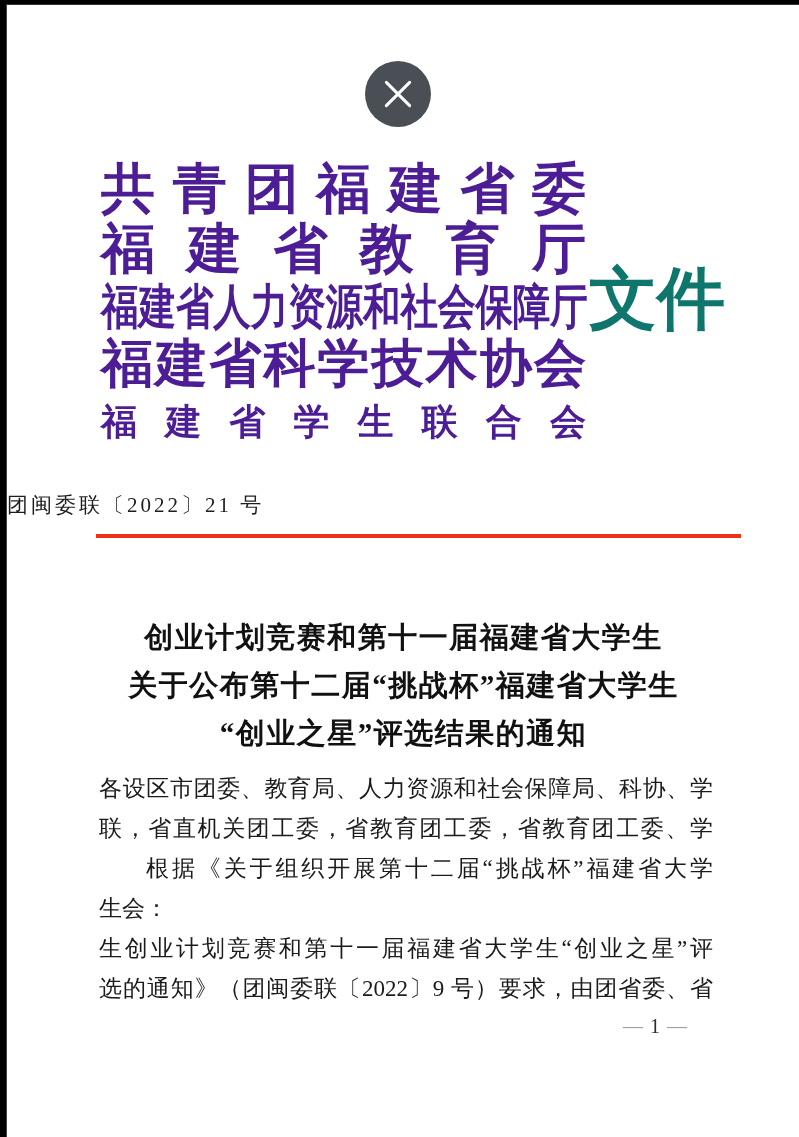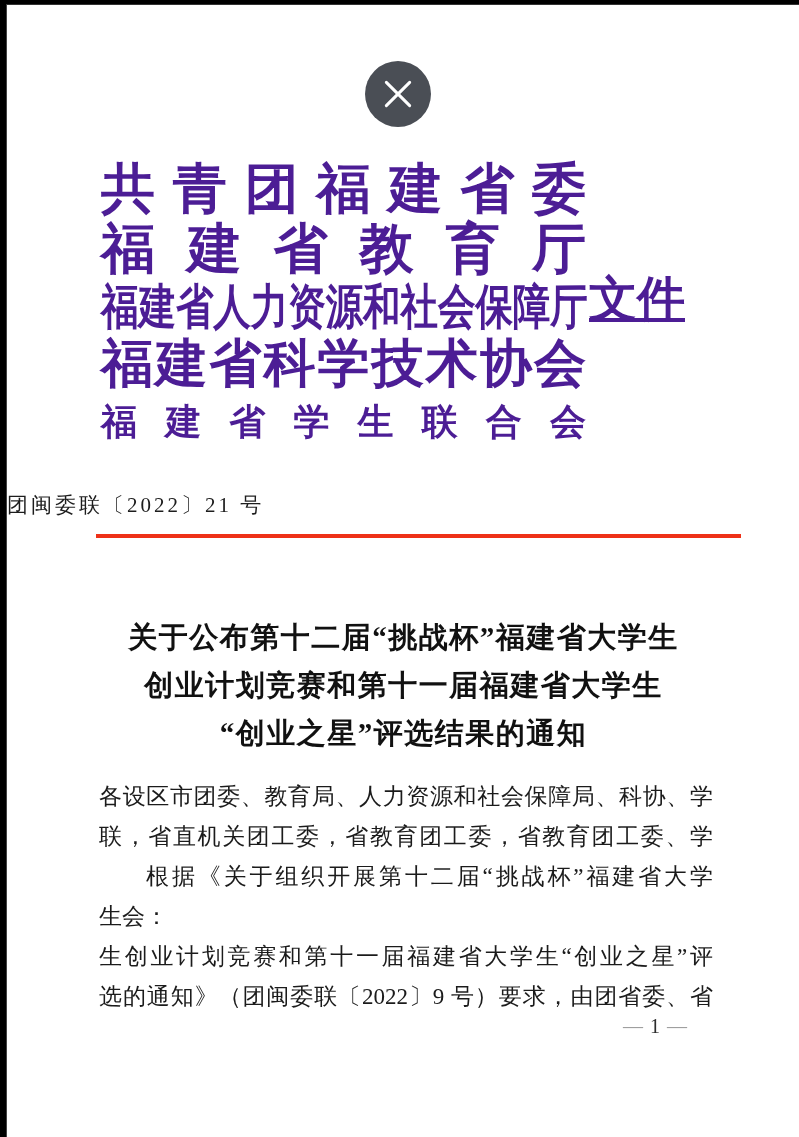--- a/index.html
+++ b/index.html
@@ -79,26 +79,25 @@
     transform: scaleX(0.78);
     transform-origin: left center;
   }
   .org-4 { font-size: 52px; line-height: 58px; height: 58px; }
   .org-5 { font-size: 36px; line-height: 58px; height: 58px; }
 
   .doc-type {
     position: absolute;
     left: 582px;
     top: 252px;
-    font-size: 48px;
+    font-size: 68px;
     line-height: 84px;
-    color: #4c1d95;
+    color: #0f766e;
     font-weight: bold;
     white-space: nowrap;
-    text-decoration: underline;
   }
 
   .doc-number {
     position: absolute;
     left: 0;
     top: 486px;
     width: 760px;
     text-align: left;
     font-size: 21px;
     letter-spacing: 3px;
@@ -130,21 +129,20 @@
 
   
   .doc-body {
     position: absolute;
     left: 92px;
     top: 764px;
     width: 614px;
     font-size: 23px;
     line-height: 40px;
     color: #1b1b1b;
-    margin-top: 8px;
   }
   .body-line {
     text-align: justify;
     text-align-last: justify;
     height: 40px;
   }
   .body-line.last {
     text-align-last: left;
   }
   .body-line.indent {
@@ -186,22 +184,22 @@
     <div class="org-line org-5">福建省学生联合会</div>
   </div>
 
   <div class="doc-type">文件</div>
 
   <div class="doc-number">团闽委联〔2022〕21 号</div>
 
   <div class="red-rule"></div>
 
   <div class="doc-title">
+    <div>创业计划竞赛和第十一届福建省大学生</div>
     <div>关于公布第十二届“挑战杯”福建省大学生</div>
-    <div>创业计划竞赛和第十一届福建省大学生</div>
     <div>“创业之星”评选结果的通知</div>
   </div>
 
   <div class="doc-body">
     <div class="body-line">各设区市团委、教育局、人力资源和社会保障局、科协、学</div>
     <div class="body-line">联，省直机关团工委，省教育团工委，省教育团工委、学</div>
     <div class="body-line indent">根据《关于组织开展第十二届“挑战杯”福建省大学</div>
     <div class="body-line last">生会：</div>
     <div class="body-line">生创业计划竞赛和第十一届福建省大学生“创业之星”评</div>
     <div class="body-line">选的通知》（团闽委联〔2022〕9 号）要求，由团省委、省</div>

